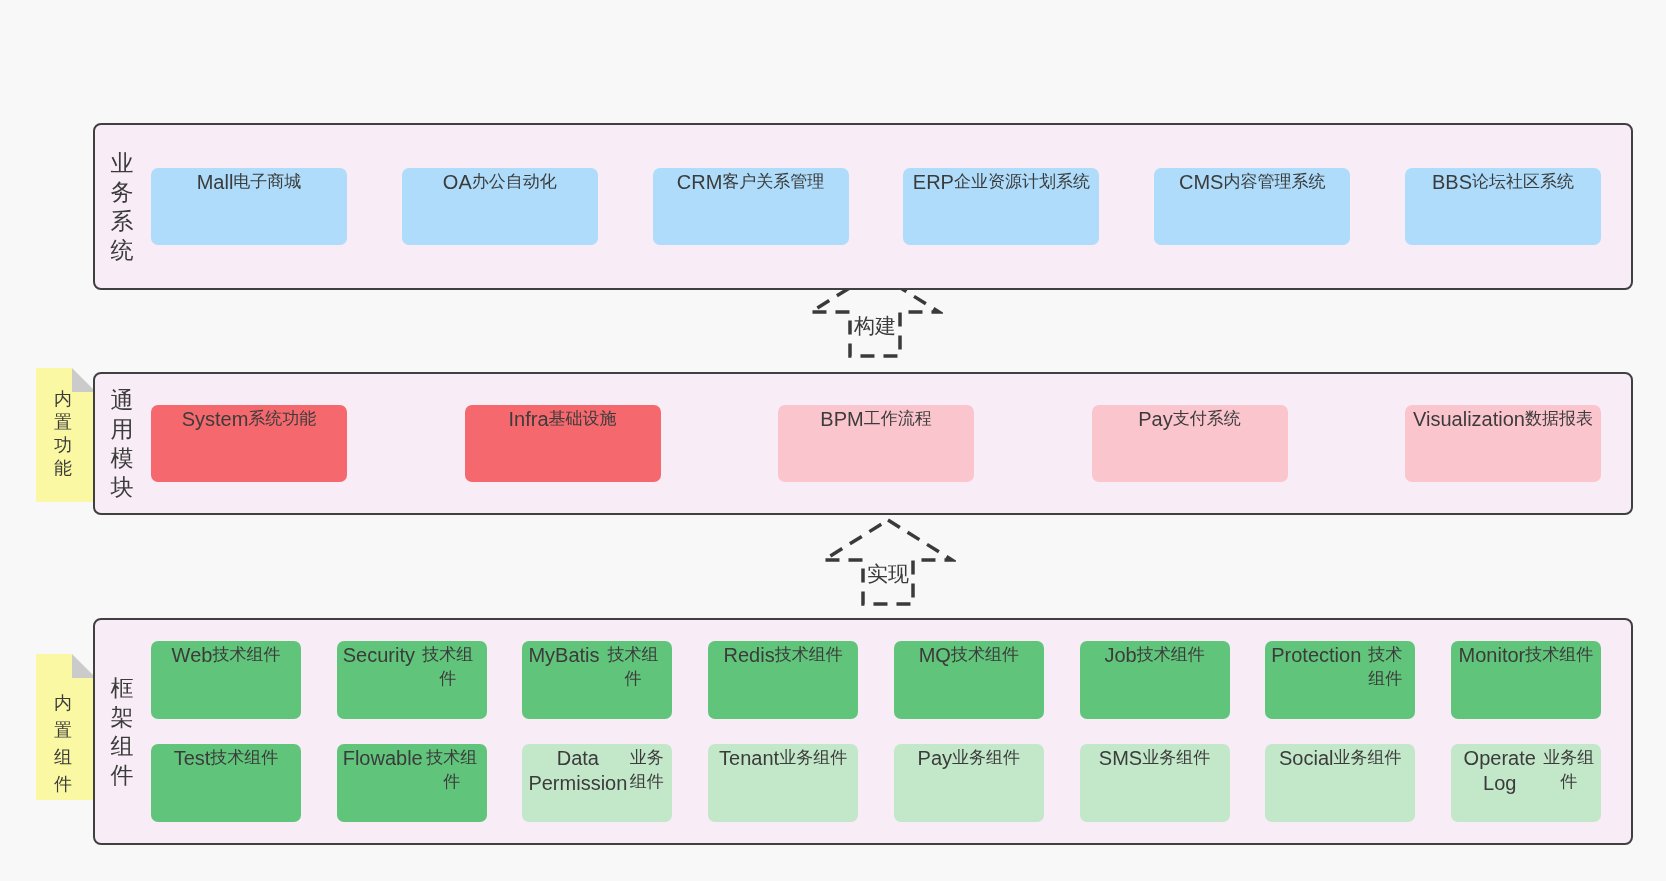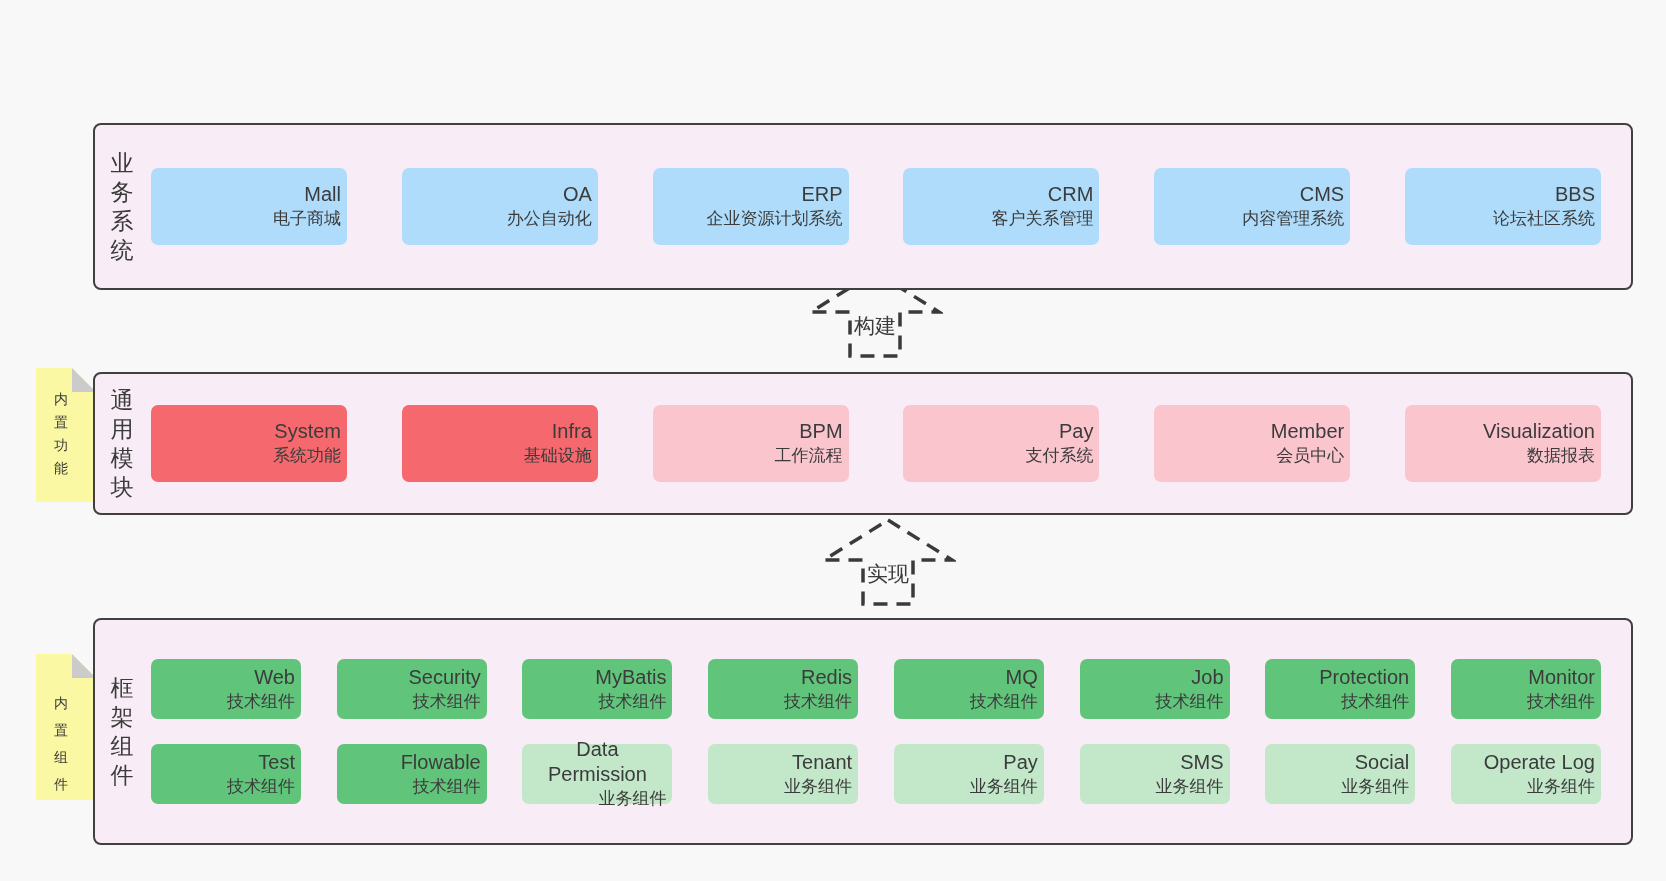--- a/index.html
+++ b/index.html
@@ -64,29 +64,29 @@
     align-items:stretch;
   }
   .row8{
     display:flex;
     justify-content:space-between;
     align-items:center;
   }
   
   .box{
     display:flex;
-    flex-direction:column;
+    flex-direction:row;
     justify-content:center;
-    align-items:flex-end;
+    align-items:flex-start;
     text-align:center;
     border-radius:7px;
     padding:2px 6px;
   }
   .row6 .box{width:196px;height:77px;}
-  .row8 .box{width:150px;height:60px;}
+  .row8 .box{width:150px;height:78px;}
   .box[data-variant="blue"]{background:var(--blue);}
   .box[data-variant="red"]{background:var(--red);}
   .box[data-variant="pink"]{background:var(--pink);}
   .box[data-variant="green-dark"]{background:var(--green-dark);}
   .box[data-variant="green-light"]{background:var(--green-light);}
   .bt{font-size:20px;line-height:25px;}
   .bs{font-size:17px;line-height:24px;}
   
   .arrow{
     position:absolute;
@@ -112,21 +112,21 @@
     width:60px;
     background:var(--yellow);
     z-index:0;
   }
   .fold{position:absolute;top:0;right:0;}
   .fold .fold-cut{fill:var(--page-bg);}
   .fold .fold-gray{fill:var(--fold);}
   .sticky-text{
     width:20px;
     margin-left:18px;
-    font-size:14px;
+    font-size:18px;
     word-break:break-all;
     color:var(--text);
   }
   .sticky--modules .sticky-text{padding-top:20px;line-height:23px;}
   .sticky--components .sticky-text{padding-top:36px;line-height:27px;}
 </style>
 </head>
 <body>
 
 <div class="sticky sticky--modules" style="left:36px;top:368px;height:134px">
@@ -150,26 +150,26 @@
   <div class="content row6">
     <div class="box" data-variant="blue">
       <div class="bt">Mall</div>
       <div class="bs">电子商城</div>
     </div>
     <div class="box" data-variant="blue">
       <div class="bt">OA</div>
       <div class="bs">办公自动化</div>
     </div>
     <div class="box" data-variant="blue">
+      <div class="bt">CRM</div>
+      <div class="bs">客户关系管理</div>
+    </div>
+    <div class="box" data-variant="blue">
       <div class="bt">ERP</div>
       <div class="bs">企业资源计划系统</div>
-    </div>
-    <div class="box" data-variant="blue">
-      <div class="bt">CRM</div>
-      <div class="bs">客户关系管理</div>
     </div>
     <div class="box" data-variant="blue">
       <div class="bt">CMS</div>
       <div class="bs">内容管理系统</div>
     </div>
     <div class="box" data-variant="blue">
       <div class="bt">BBS</div>
       <div class="bs">论坛社区系统</div>
     </div>
   </div>
@@ -195,24 +195,20 @@
     </div>
     <div class="box" data-variant="pink">
       <div class="bt">BPM</div>
       <div class="bs">工作流程</div>
     </div>
     <div class="box" data-variant="pink">
       <div class="bt">Pay</div>
       <div class="bs">支付系统</div>
     </div>
     <div class="box" data-variant="pink">
-      <div class="bt">Member</div>
-      <div class="bs">会员中心</div>
-    </div>
-    <div class="box" data-variant="pink">
       <div class="bt">Visualization</div>
       <div class="bs">数据报表</div>
     </div>
   </div>
 </section>
 
 <div class="arrow" style="left:820px;top:516px">
   <svg width="136" height="92" viewBox="0 0 136 92">
     <path d="M68 4 L132 44 L93 44 L93 88 L43 88 L43 44 L4 44 Z" fill="none" stroke-width="3.5" stroke-dasharray="14 9"></path>
   </svg>

